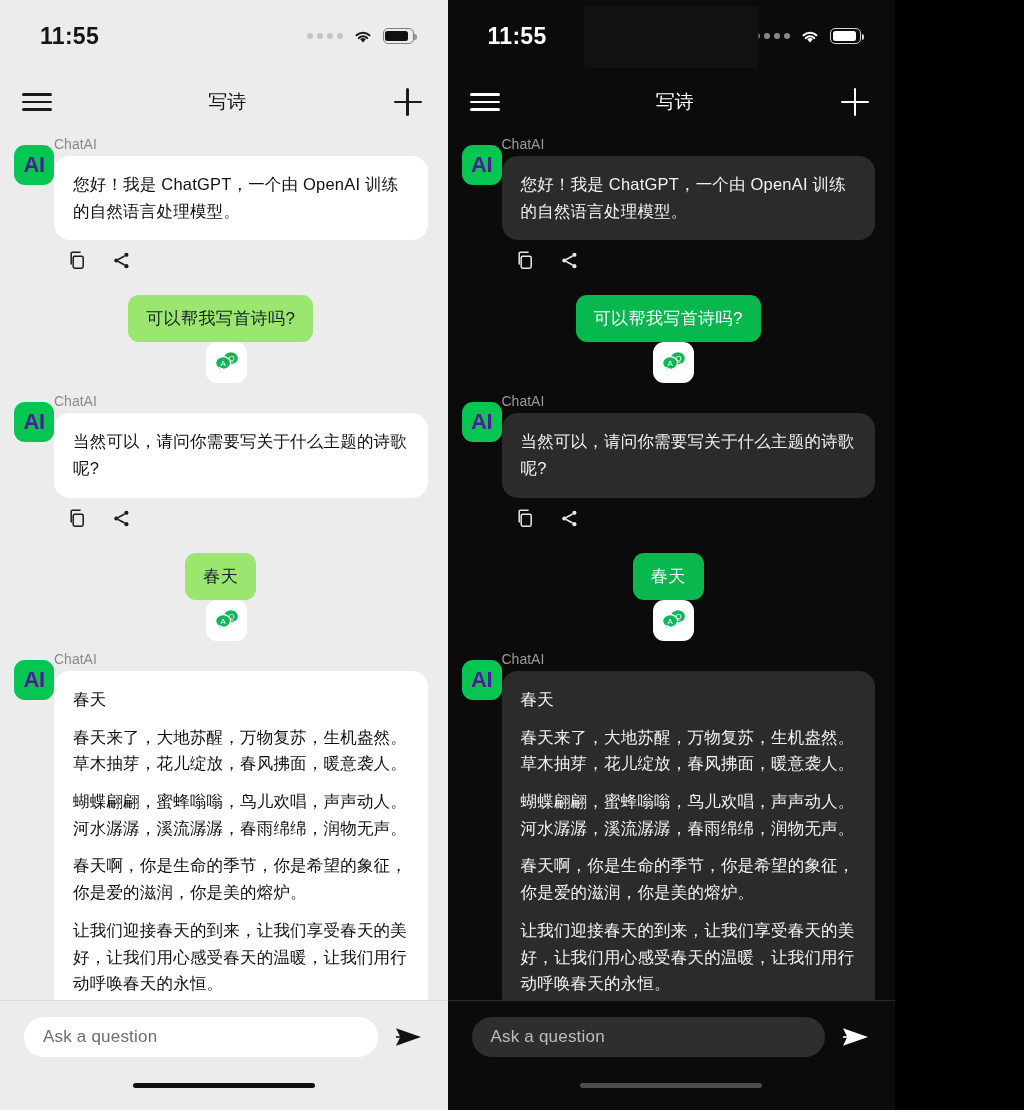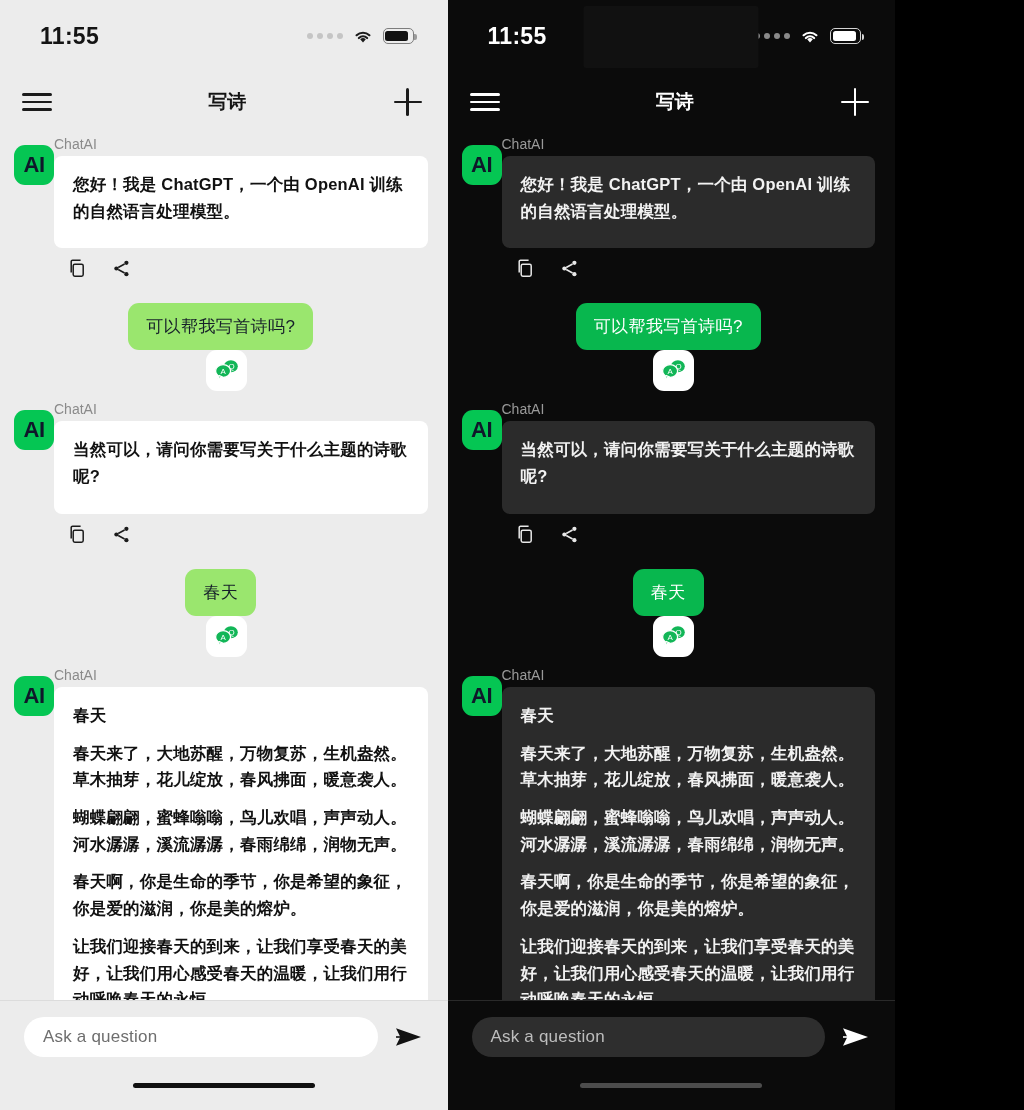--- a/index.html
+++ b/index.html
@@ -50,50 +50,50 @@
   .dark .batt { border-color: #d4d4d4; }
   .dark .batt span { background: #ffffff; }
   .dark .batt::after { background: #d4d4d4; }
 
   
   .navbar {
     height: 60px; flex: 0 0 60px;
     display: flex; align-items: center; justify-content: space-between;
     padding: 0 26px 0 22px; position: relative;
   }
-  .nav-title { font-size: 19px; font-weight: 700; position: absolute; left: 7px; right: 0; text-align: center; pointer-events: none; }
+  .nav-title { font-size: 19px; font-weight: 400; position: absolute; left: 7px; right: 0; text-align: center; pointer-events: none; }
   .hamburger { width: 30px; height: 22px; display: flex; flex-direction: column; justify-content: space-between; padding: 2px 0; cursor: pointer; }
   .hamburger i { display: block; height: 2.6px; border-radius: 2px; background: #1b1b1b; }
   .dark .hamburger i { background: #ffffff; }
   .plus { width: 28px; height: 28px; position: relative; cursor: pointer; }
   .plus::before, .plus::after {
     content: ""; position: absolute; background: #1b1b1b; border-radius: 2px;
   }
   .plus::before { left: 0; right: 0; top: 12.7px; height: 2.6px; }
   .plus::after { top: 0; bottom: 0; left: 12.7px; width: 2.6px; }
   .dark .plus::before, .dark .plus::after { background: #ffffff; }
 
   
   .chat { flex: 1 1 auto; padding: 4px 20px 0 14px; overflow: hidden; }
 
   .msg-ai { display: flex; align-items: flex-start; margin-bottom: 2px; }
   .avatar-ai {
     width: 40px; height: 40px; flex: 0 0 40px; border-radius: 11px;
-    background: #05c653; color: #0f172a;
+    background: #05c653; color: #4c1d95;
     display: flex; align-items: center; justify-content: center;
     font-size: 22px; font-weight: 800; letter-spacing: -0.5px; margin-top: 9px;
   }
   .ai-col { margin-left: 0; flex: 1 1 auto; min-width: 0; }
   .ai-name { font-size: 14px; color: #8a8a8a; margin-bottom: 4px; }
   .dark .ai-name { color: #9a9a9a; }
 
   .bubble-ai {
-    background: #ffffff; border-radius: 8px;
-    padding: 15px 19px 24px 19px; font-size: 16.5px; line-height: 1.62;
-    color: #111; letter-spacing: .2px; font-weight: bold;
+    background: #ffffff; border-radius: 16px;
+    padding: 15px 19px 16px 19px; font-size: 16.5px; line-height: 1.62;
+    color: #111; letter-spacing: .2px;
   }
   .dark .bubble-ai { background: #2b2b2b; color: #f2f2f2; }
 
   .poem-title { font-size: 16.5px; margin-bottom: 11px; }
   .poem-stanza { margin-bottom: 11px; }
   .poem-stanza:last-child { margin-bottom: 0; }
 
   .actions { display: flex; gap: 25px; align-items: center; padding: 11px 0 13px 14px; }
   .actions .ico { cursor: pointer; display: block; }
 

